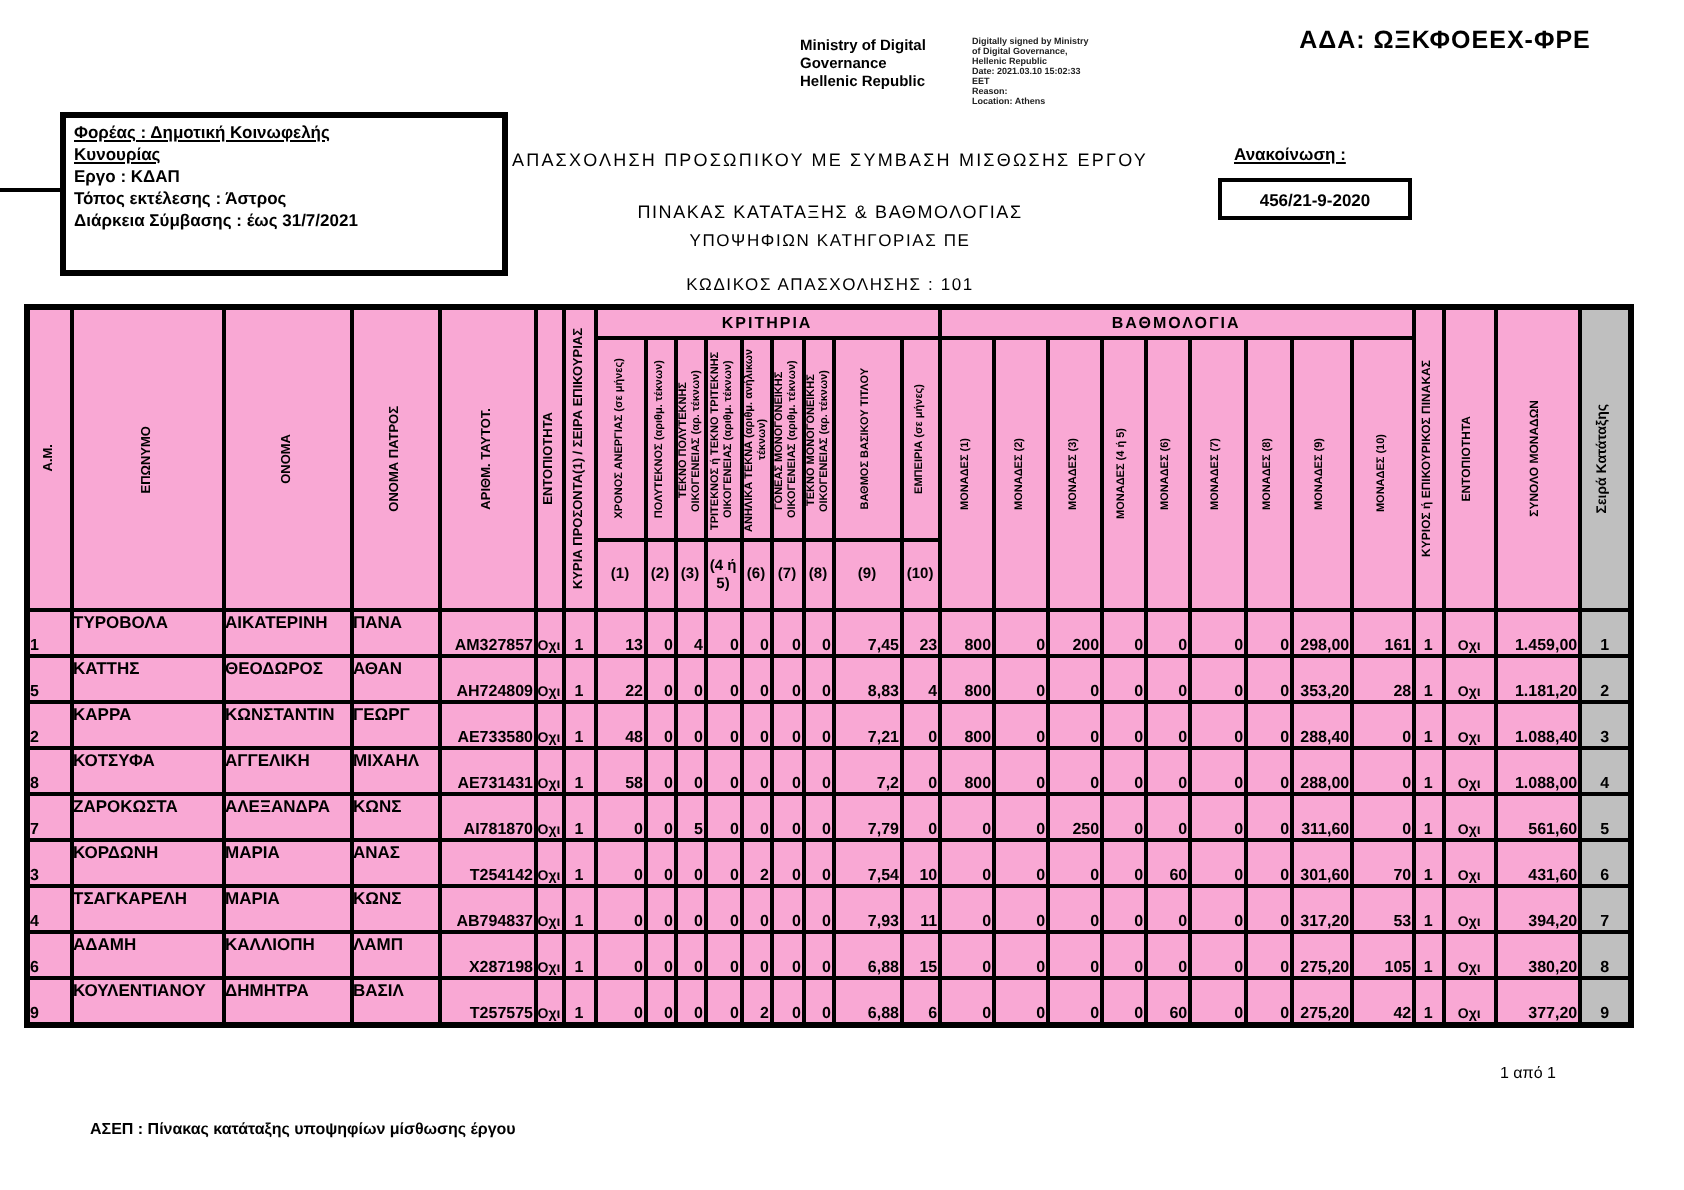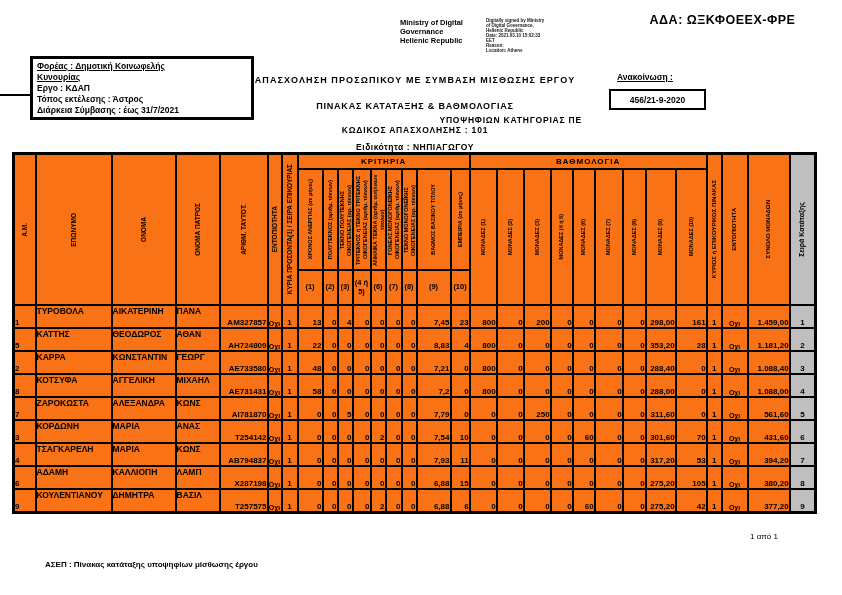--- a/index.html
+++ b/index.html
@@ -1,50 +1,50 @@
 <!DOCTYPE html>
 <html><head>
 <meta charset="utf-8">
 <style>
   html,body{margin:0;padding:0;}
   .page{position:relative;width:842px;height:595px;background:#ffffff;overflow:hidden;
         font-family:"Liberation Sans", sans-serif;color:#000;}
 
   
-  .info-box{position:absolute;left:30px;top:56px;width:224px;height:64px;
+  .info-box{position:absolute;left:30px;top:56px;width:224px;height:82px;
             border:3px solid #000;background:#fff;padding:2px 4px;box-sizing:border-box;
             font-size:8.5px;font-weight:bold;line-height:11px;}
   .info-box .u{text-decoration:underline;display:block;}
   .margin-line{position:absolute;left:0;top:94px;width:30px;height:2px;background:#000;}
 
   
   .ministry{position:absolute;left:400px;top:18px;display:flex;gap:4px;}
   .ministry .org{width:82px;font-size:7.5px;font-weight:bold;line-height:9px;}
   .ministry .sig{width:78px;font-size:4.5px;line-height:5px;color:#222;font-weight:bold;}
   .ministry .sig span{display:block;}
 
   .ada{position:absolute;left:615px;top:13px;width:215px;text-align:center;
        font-size:12.5px;font-weight:bold;letter-spacing:0.5px;}
 
-  .titles{position:absolute;left:248px;top:75px;width:334px;text-align:center;font-weight:bold;}
+  .titles{position:absolute;left:248px;top:75px;width:334px;text-align:center;font-weight:normal;}
   .titles .t1{font-size:9px;letter-spacing:1.1px;margin-bottom:16px;}
   .titles .t2{font-size:9px;letter-spacing:0.8px;margin-bottom:4px;}
-  .titles .t3{font-size:8.5px;letter-spacing:0.8px;margin-bottom:0;text-align:right;}
+  .titles .t3{font-size:8.5px;letter-spacing:0.8px;margin-bottom:12px;}
   .titles .t4{font-size:8.5px;letter-spacing:0.8px;margin-bottom:7px;}
   .titles .t5{font-size:8.5px;letter-spacing:0.5px;}
 
   .announce-label{position:absolute;left:617px;top:72px;font-size:8.5px;font-weight:bold;
                   text-decoration:underline;}
   .announce-box{position:absolute;left:609px;top:89px;width:93px;height:17px;border:2px solid #000;
                 display:flex;align-items:center;justify-content:center;
                 font-size:8.5px;font-weight:bold;}
 
   
   table.main{position:absolute;left:12px;top:152px;width:790px;border-collapse:collapse;
-             table-layout:fixed;background:#f97316;}
+             table-layout:fixed;background:#f9a8d4;}
   table.main th,table.main td{border:2px solid #000;padding:0;overflow:hidden;font-weight:bold;}
   table.main{border:3px solid #000;}
   .group-th{height:13px;font-size:8px;letter-spacing:1px;text-align:center;vertical-align:middle;}
   th.vert{text-align:center;vertical-align:middle;}
   th.vert .rot{display:inline-block;writing-mode:vertical-rl;transform:rotate(180deg);
                vertical-align:middle;font-weight:bold;}
   .rot.left-lbl{font-size:6.5px;line-height:7.5px;max-height:138px;}
   .rot.crit-lbl{font-size:5.5px;line-height:6.5px;max-height:92px;}
   .rot.score-lbl{font-size:5.5px;line-height:6.5px;max-height:126px;}
   .rot.right-lbl{font-size:6px;line-height:7px;max-height:138px;}

